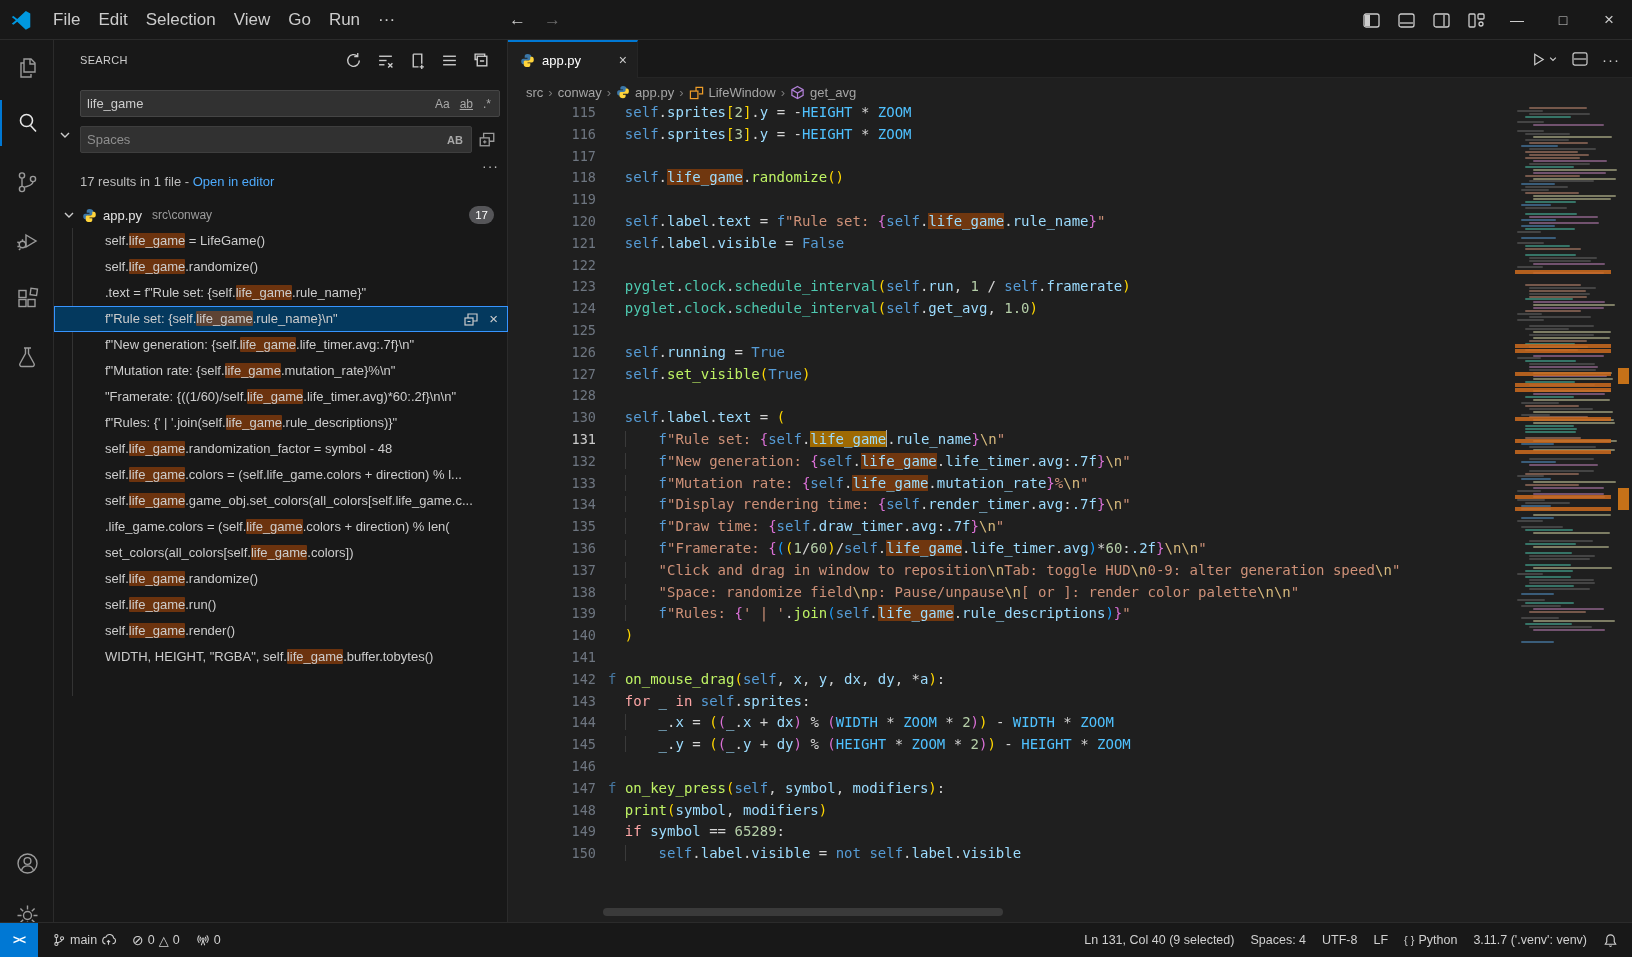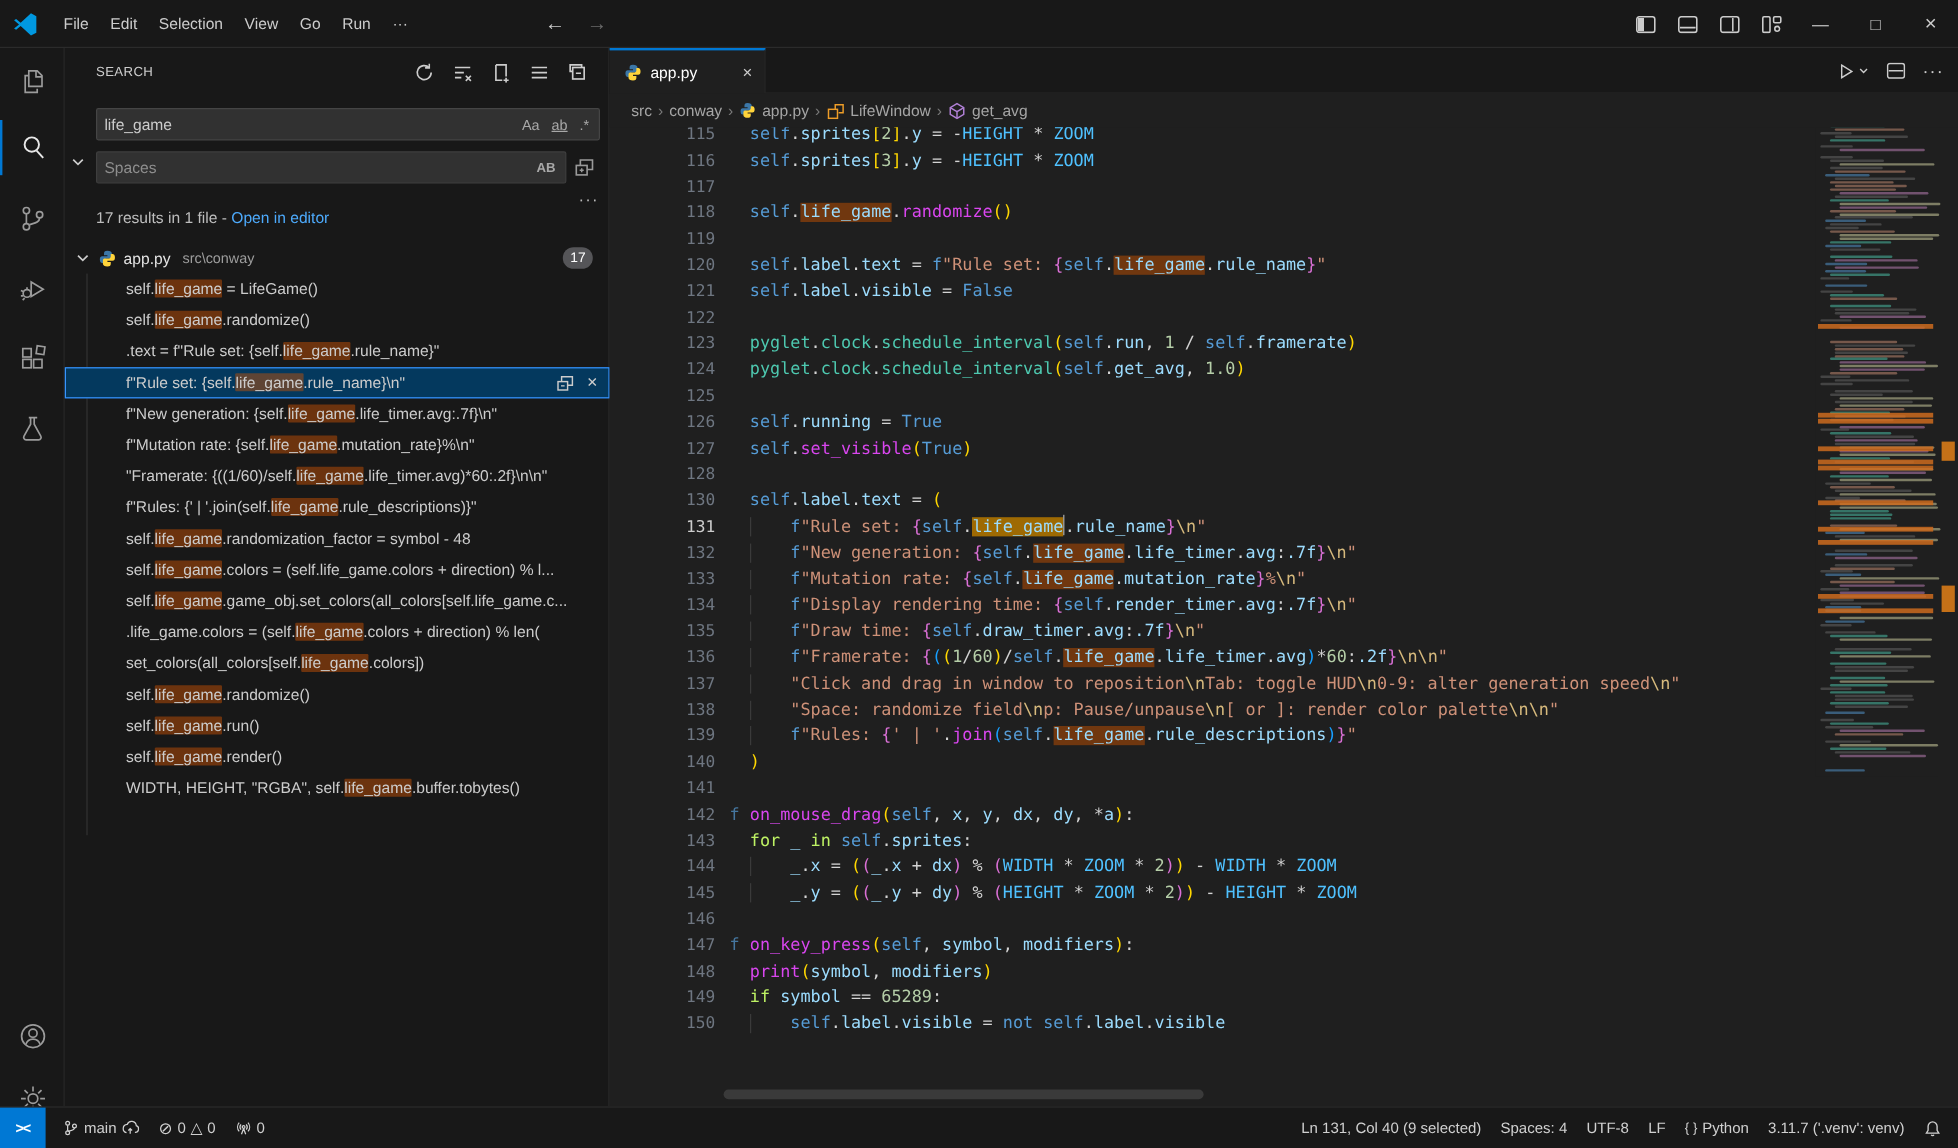--- a/index.html
+++ b/index.html
@@ -3,21 +3,21 @@
 <meta charset="utf-8">
 <style>
   * { margin:0; padding:0; box-sizing:border-box; }
   html,body { width:1632px; height:957px; overflow:hidden; background:#181818;
     font-family:"Liberation Sans","DejaVu Sans",sans-serif; color:#cccccc; }
 
   
   #titlebar { position:absolute; left:0; top:0; width:1632px; height:40px; background:#181818;
     border-bottom:1px solid #2b2b2b; display:flex; align-items:center; }
   #vscode-logo { width:22px; height:22px; margin:0 12px 0 10px; }
-  .menu-item { font-size:13px; color:#cccccc; padding:4px 9px; border-radius:5px; cursor:default; }
+  .menu-item { font-size:17px; color:#cccccc; padding:4px 9px; border-radius:5px; cursor:default; }
   .nav-arrow { font-size:17px; color:#cccccc; padding:0 9px; }
   .nav-arrow.dim { color:#6a6a6a; }
   #cmd-center { position:absolute; left:520px; top:7px; width:598px; height:26px; background:#2e2e2e;
     border:1px solid #4a4a4a; border-radius:6px; display:flex; align-items:center; justify-content:center;
     font-size:13px; color:#cccccc; gap:6px; }
   #win-icons { position:absolute; right:0; top:0; height:40px; display:flex; align-items:center; }
   .layout-ic { margin:0 9px; }
   .win-btn { width:46px; height:40px; display:flex; align-items:center; justify-content:center;
     font-size:14px; color:#cccccc; }
 
@@ -77,23 +77,23 @@
   #breadcrumbs { position:absolute; left:0; top:38px; width:1124px; height:28px; background:#1f1f1f;
     display:flex; align-items:center; gap:5px; padding-left:18px; font-size:13px; color:#a5a5a5; z-index:5; }
   #breadcrumbs .sep { color:#7a7a7a; }
   #code-area { position:absolute; left:0; top:38px; width:1005px; height:844px; overflow:hidden; }
   #code-lines { position:absolute; left:0; top:24px; width:100%; }
   .cl { height:21.8px; white-space:pre; font-family:"DejaVu Sans Mono","Liberation Mono",monospace;
     font-size:14px; line-height:21.8px; position:relative; }
   .ln { position:absolute; left:0; width:88px; text-align:right; color:#6e7681; font-size:13.5px; }
   .ln.cur { color:#cccccc; }
   .ct { position:absolute; left:100px; top:0; }
-  .tk-kw{color:#569CD6} .tk-kwd{color:#569CD6;opacity:.7} .tk-ctl{color:#bef264}
+  .tk-kw{color:#569CD6} .tk-kwd{color:#569CD6;opacity:.7} .tk-ctl{color:#fca5a5}
   .tk-s{color:#CE9178} .tk-e{color:#D7BA7D} .tk-v{color:#9CDCFE} .tk-c{color:#4FC1FF}
-  .tk-fn{color:#d946ef} .tk-mod{color:#4EC9B0} .tk-n{color:#B5CEA8} .tk-o{color:#D4D4D4}
+  .tk-fn{color:#bef264} .tk-mod{color:#4EC9B0} .tk-n{color:#B5CEA8} .tk-o{color:#D4D4D4}
   .tk-p1{color:#FFD700} .tk-p2{color:#DA70D6} .tk-p3{color:#179FFF}
   .tk-g{color:#d4d4d4; background:linear-gradient(#3a3a3a,#3a3a3a) 17px 0/1px 100% no-repeat;}
   .hl-m { background:#70370f; }
   .hl-c { background:#9E6A03; }
   .tk-caret { display:inline-block; width:0; border-left:1.5px solid #aeafad; height:17px; vertical-align:-3px; }
 
   
   #minimap { position:absolute; left:1005px; top:45px; width:102px; height:562px; background:#1f1f1f; }
   .mm-bar { position:absolute; height:2px; border-radius:1px; }
   .mm-match { position:absolute; left:2px; width:96px; height:4px; background:#cc6b1f; opacity:.85; }

